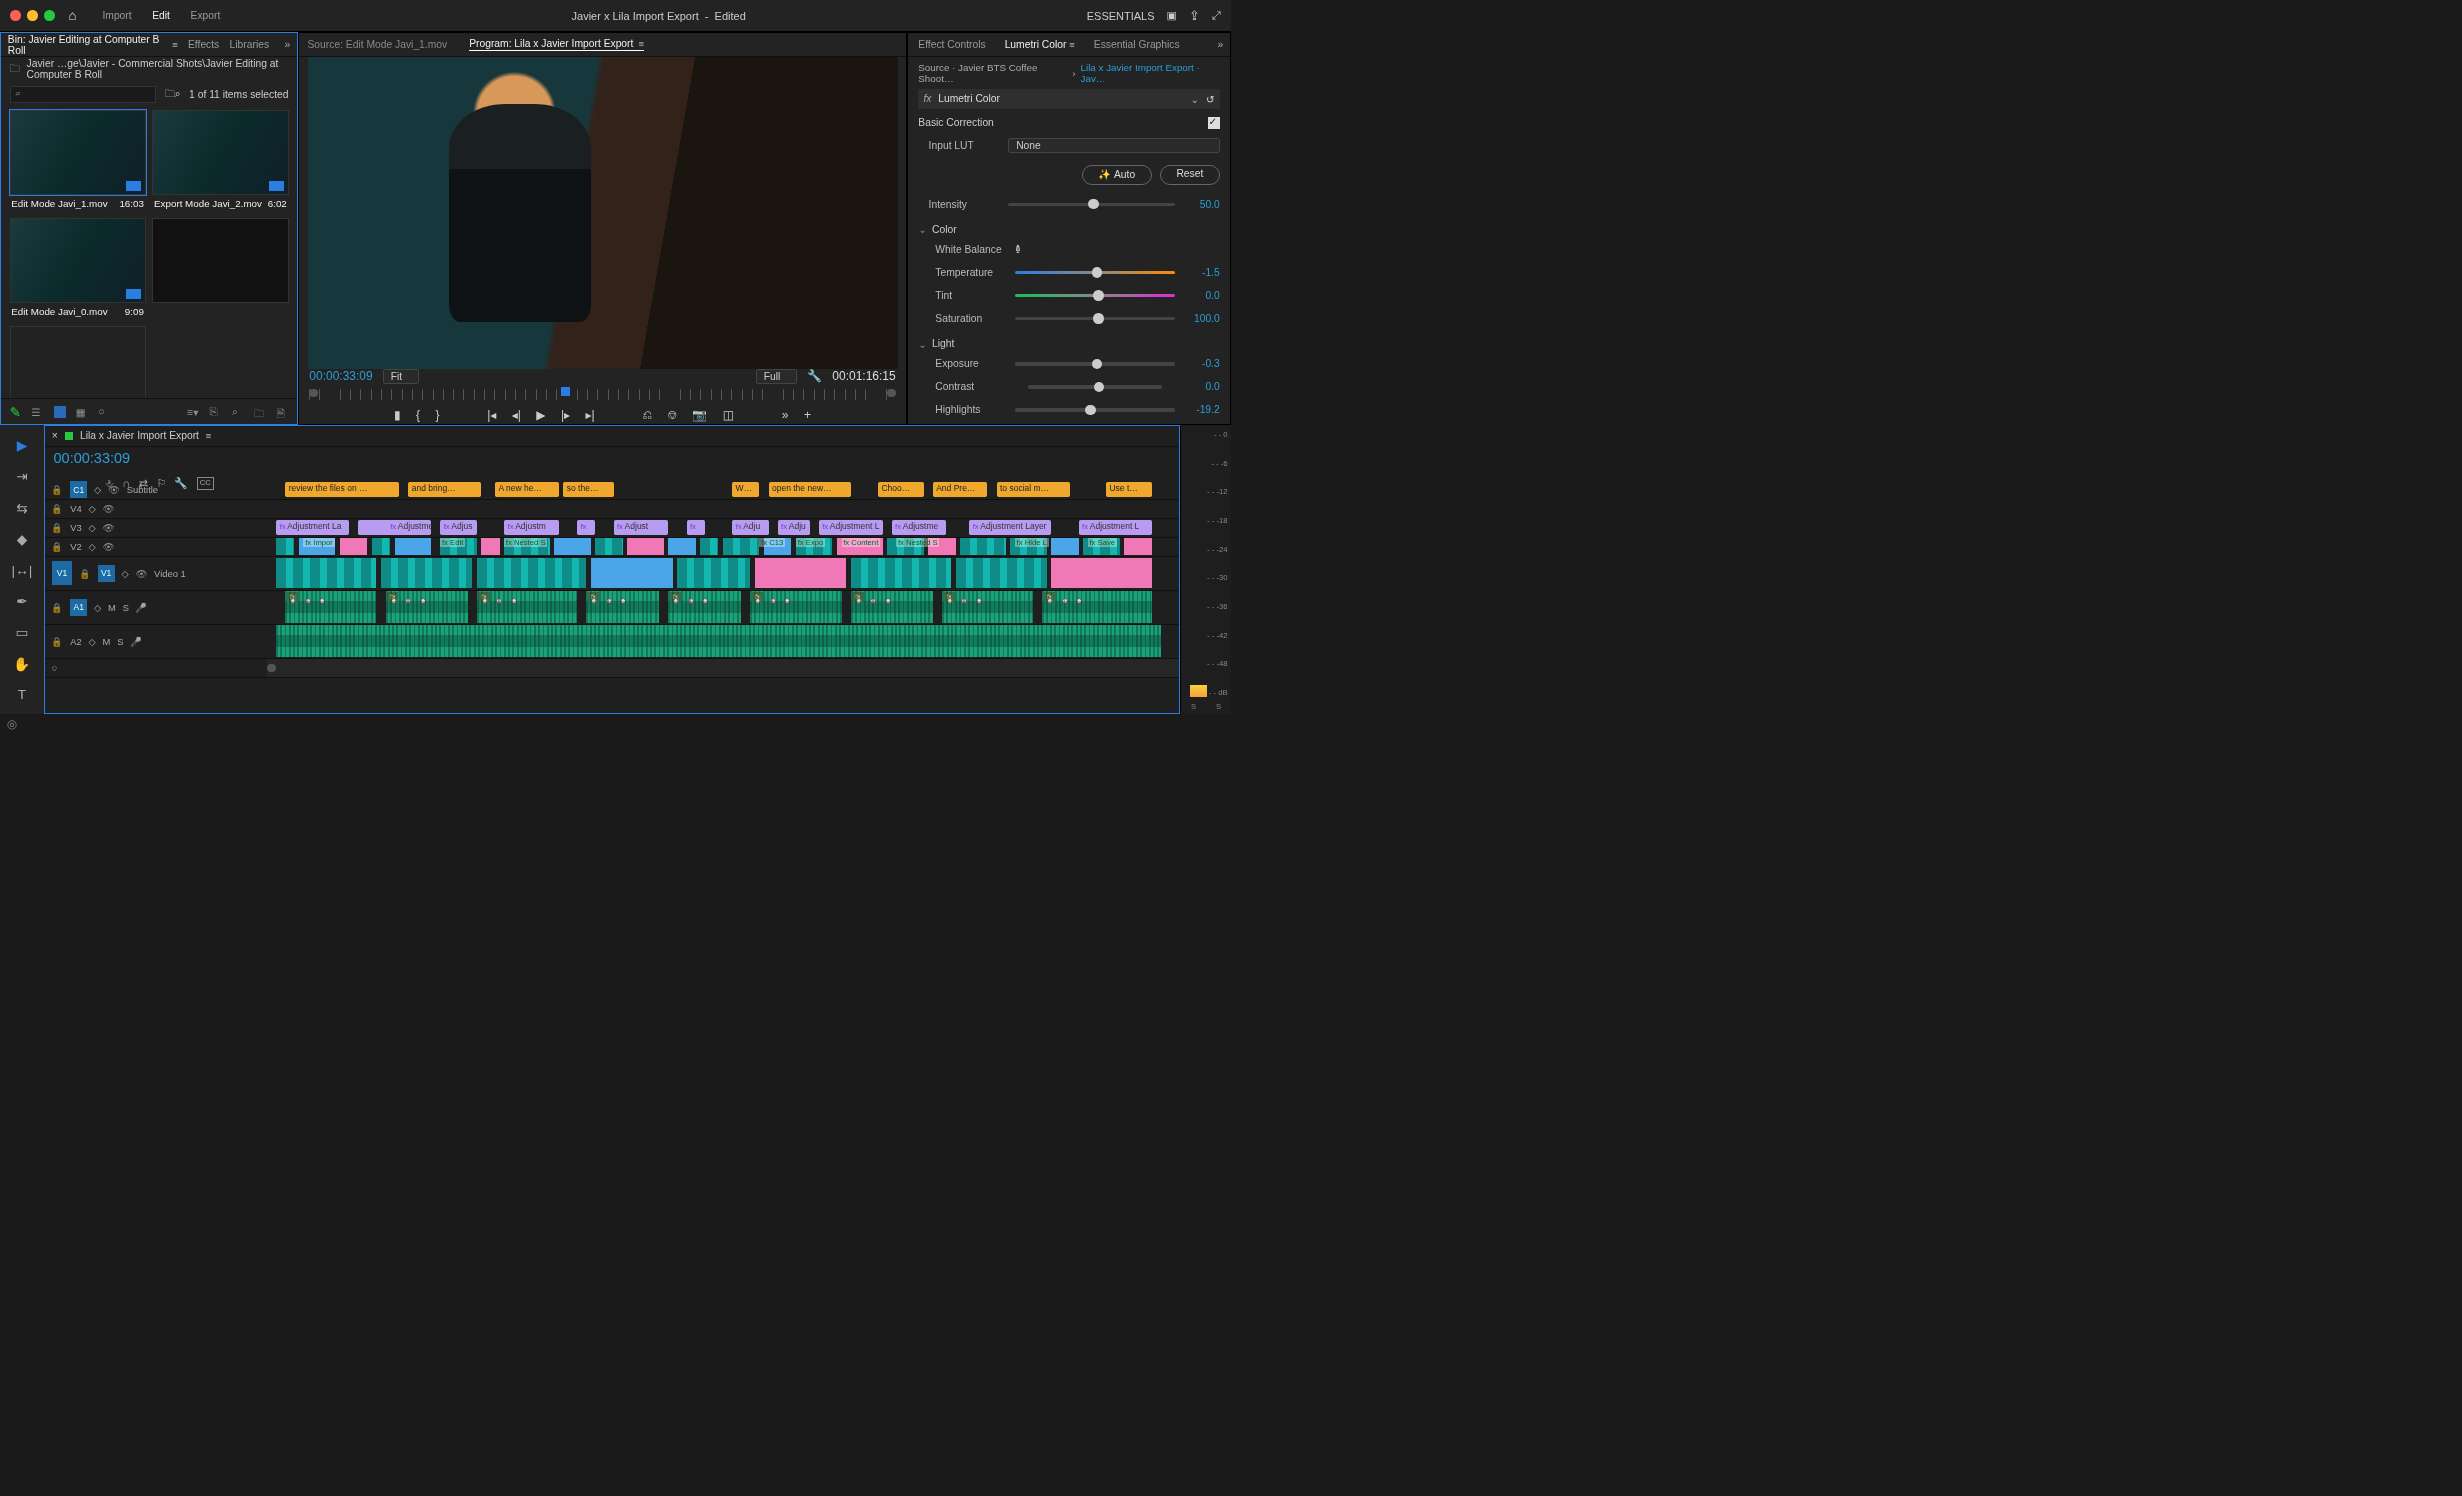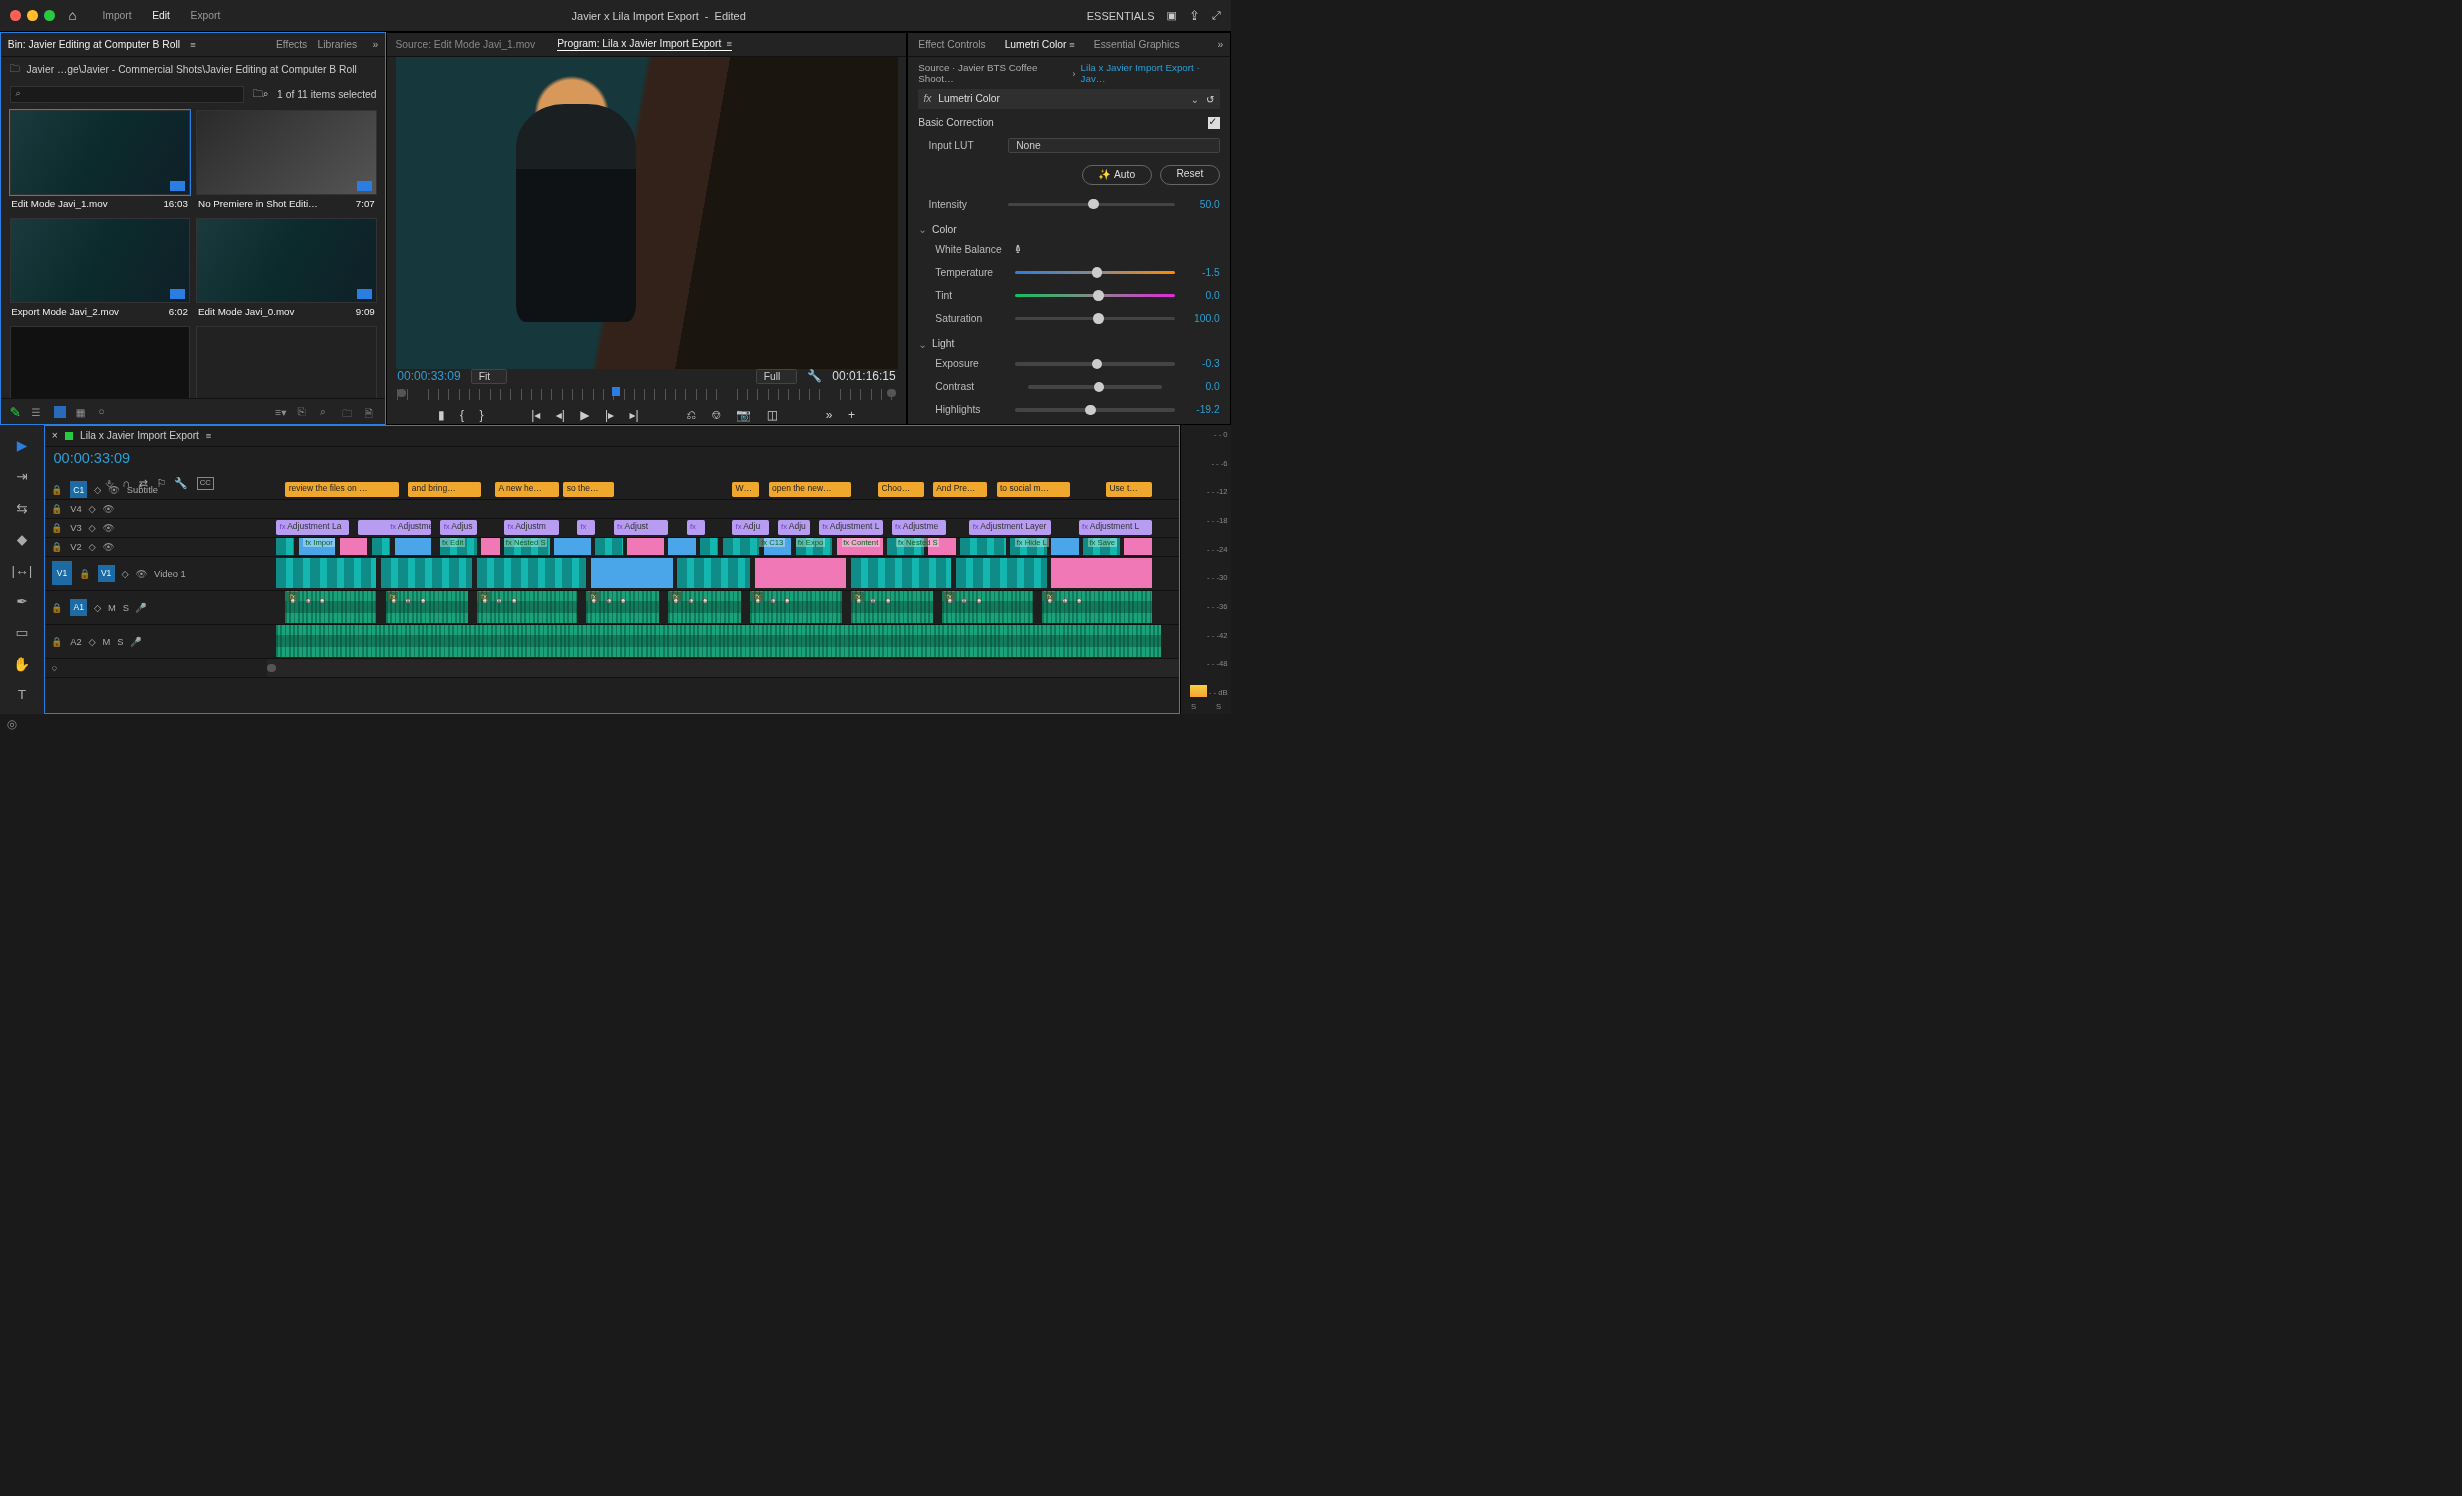--- a/index.html
+++ b/index.html
@@ -15,21 +15,21 @@
 .tb-tab.active { color: #eee; border-bottom: 1.7px solid #fff; }
 .tb-title { flex: 1; text-align: center; color: #ccc; font-size: 11px; }
 .tb-right { display: flex; gap: 12px; align-items: center; color: #ccc; font-size: 11px; }
 
 
 .workspace { display: flex; height: 393px; }
 .panel { background: #232323; border: 0.9px solid #000; display:flex; flex-direction:column; }
 .panel.sel { border: 0.9px solid #2a7de1; }
 
 
-.project { width: 386px; }
+.project { width: 298px; }
 .p-tabs { display:flex; align-items:center; height: 24px; padding: 0 6.8px; gap: 10.3px; border-bottom: 0.9px solid #111; position:relative;}
 .p-tab { color:#999; font-size:10.3px; cursor:pointer; }
 .p-tab.active { color:#eee; }
 .p-bread { height: 24px; display:flex; align-items:center; padding: 0 8.5px; color:#ccc; gap:6.8px; font-size:10.3px;}
 .p-bread .folder-icon{opacity:.7;}
 .p-search { height: 26px; display:flex; align-items:center; padding: 0 8.5px; gap:8.5px; }
 .p-search .field { flex:1; height:17px; background:#1a1a1a; border:0.9px solid #333; padding:0 5.1px; color:#999; font-size:9.4px;}
 .p-search .count { color:#ccc; font-size:10.3px;}
 .p-grid { flex:1; overflow:hidden; padding:3.4px 8.5px; display:grid; grid-template-columns:1fr 1fr; gap:6.8px 6.8px; align-content:start;}
 .clip { display:flex; flex-direction:column; }
@@ -182,29 +182,20 @@
       <div class="clip">
         <div class="thumb sel">
             <div class="badge"></div>
           </div>
         <div class="clip-row">
             <span>Edit Mode Javi_1.mov</span>
             <span>16:03</span>
           </div>
       </div>
       <div class="clip">
-        <div class="thumb" style="background:linear-gradient(140deg,#2a2a2a,#555);">
-            <div class="badge"></div>
-          </div>
-        <div class="clip-row">
-            <span>No Premiere in Shot Editi…</span>
-            <span>7:07</span>
-          </div>
-      </div>
-      <div class="clip">
         <div class="thumb">
             <div class="badge"></div>
           </div>
         <div class="clip-row">
             <span>Export Mode Javi_2.mov</span>
             <span>6:02</span>
           </div>
       </div>
       <div class="clip">
         <div class="thumb">

